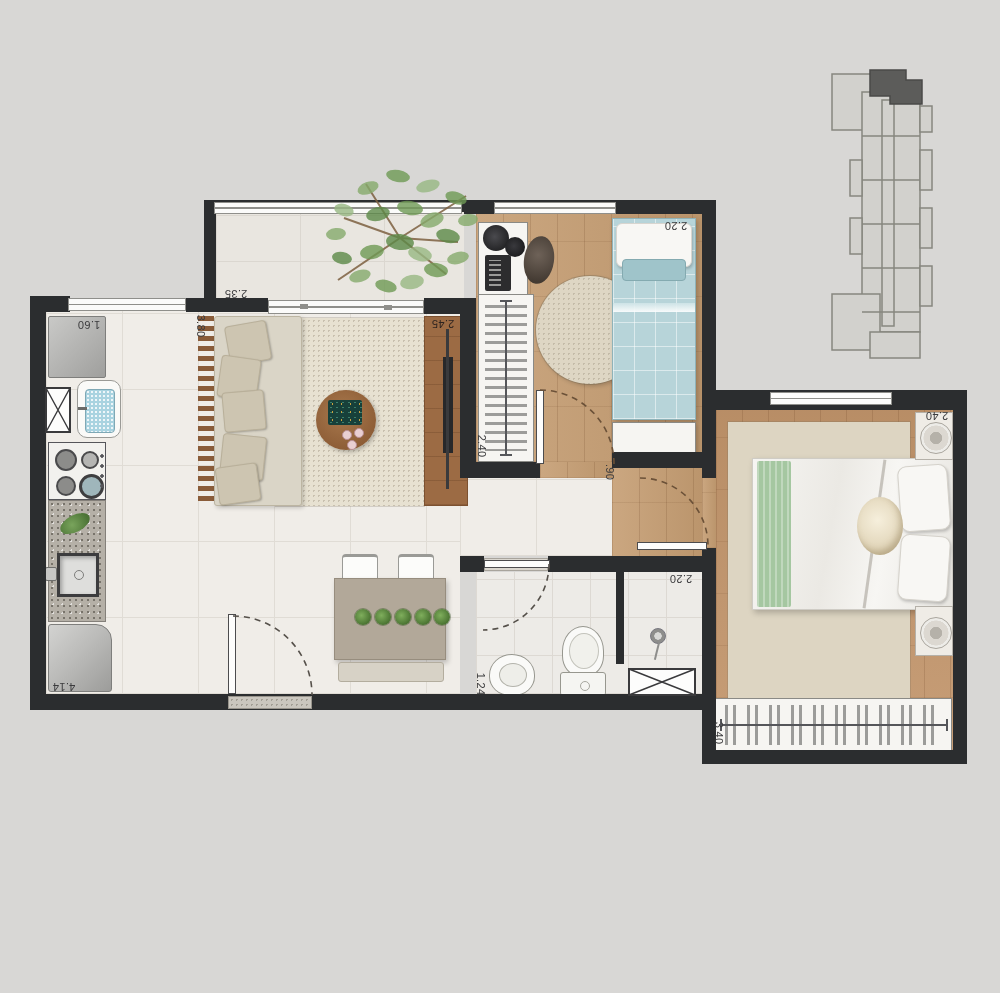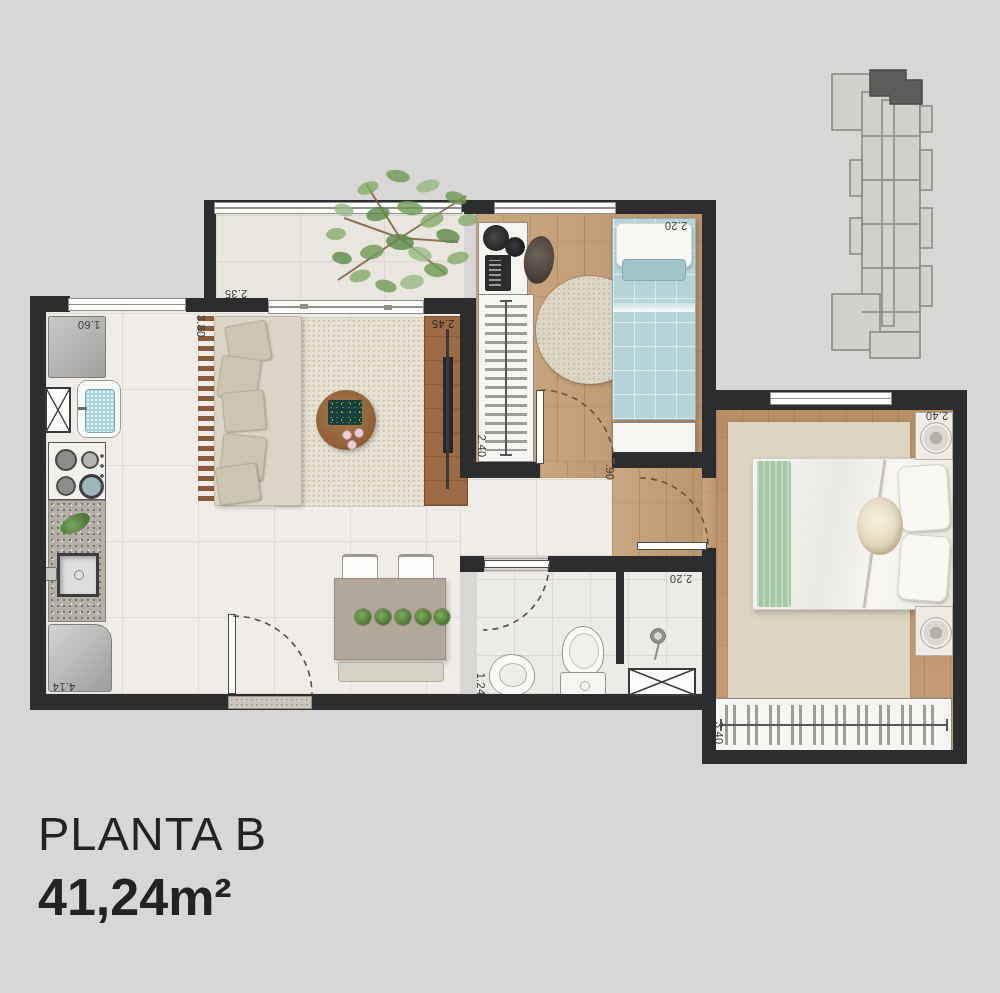--- a/index.html
+++ b/index.html
@@ -289,18 +289,14 @@
   <div class="dim dim180" style="left:443px;top:324px;color:#2e2420;">2.45</div>
   <div class="dim dim180" style="left:676px;top:226px;">2.20</div>
   <div class="dim dim90" style="left:482px;top:446px;">2.40</div>
   <div class="dim dim90" style="left:610px;top:472px;">.90</div>
   <div class="dim dim180" style="left:681px;top:579px;">2.20</div>
   <div class="dim dim90" style="left:481px;top:684px;">1.24</div>
   <div class="dim dim180" style="left:64px;top:687px;">4.14</div>
   <div class="dim dim180" style="left:937px;top:416px;">2.40</div>
   <div class="dim dim90" style="left:719px;top:733px;">3.40</div>
 
-  <div id="title">
-    <div class="t1">PLANTA B</div>
-    <div class="t2">41,24m²</div>
-  </div>
 
 </div>
 
 </body></html>

